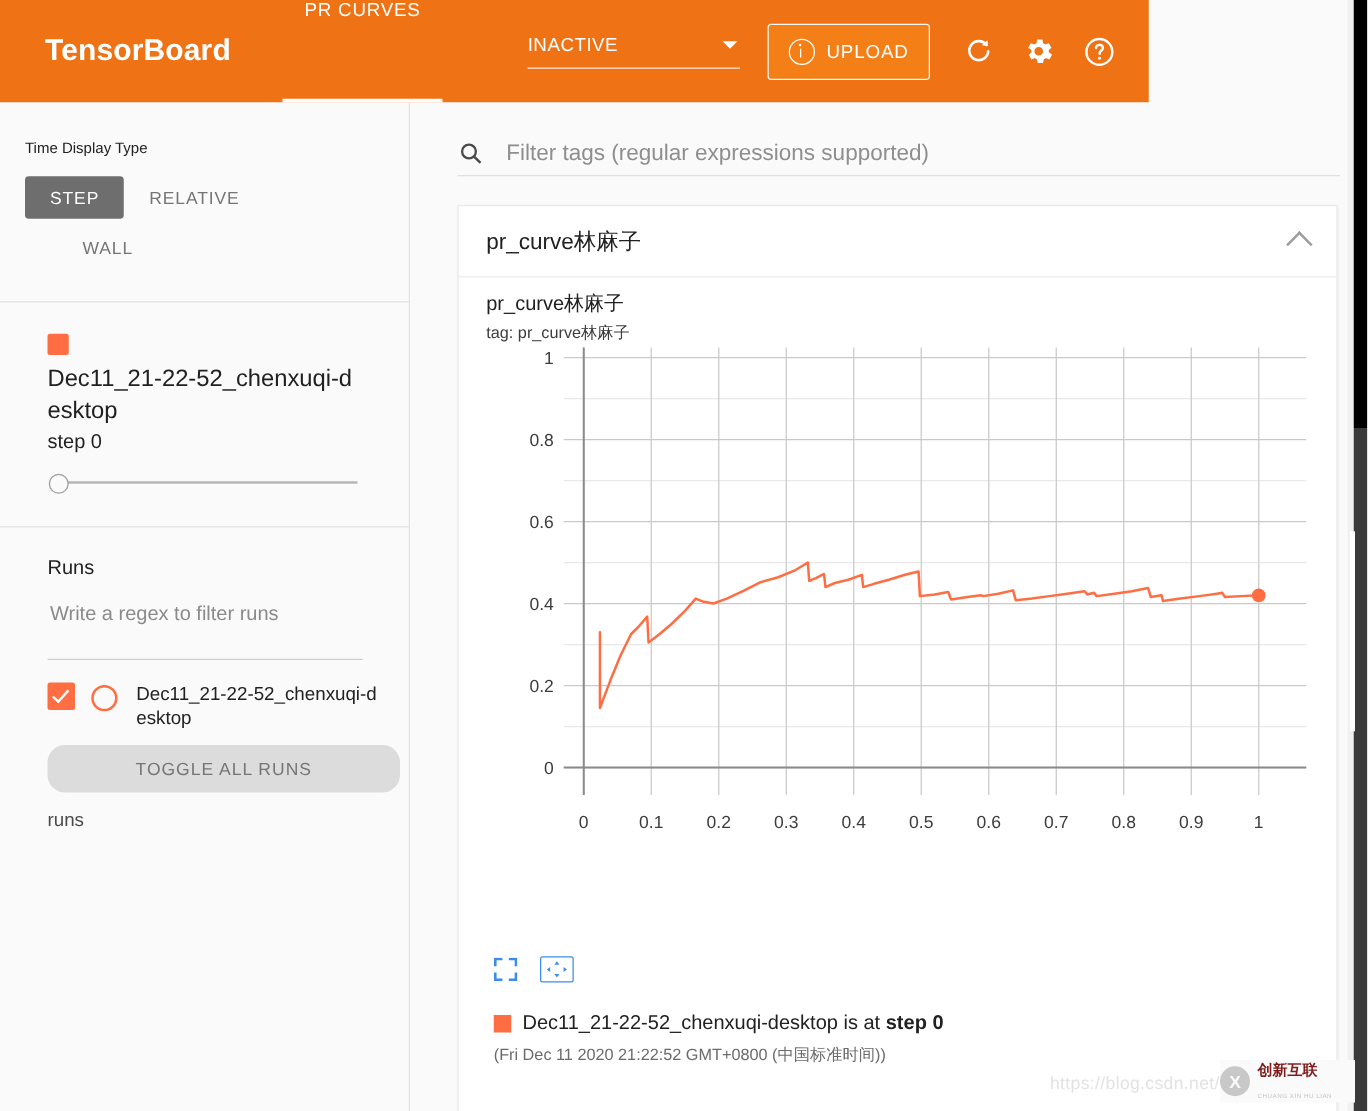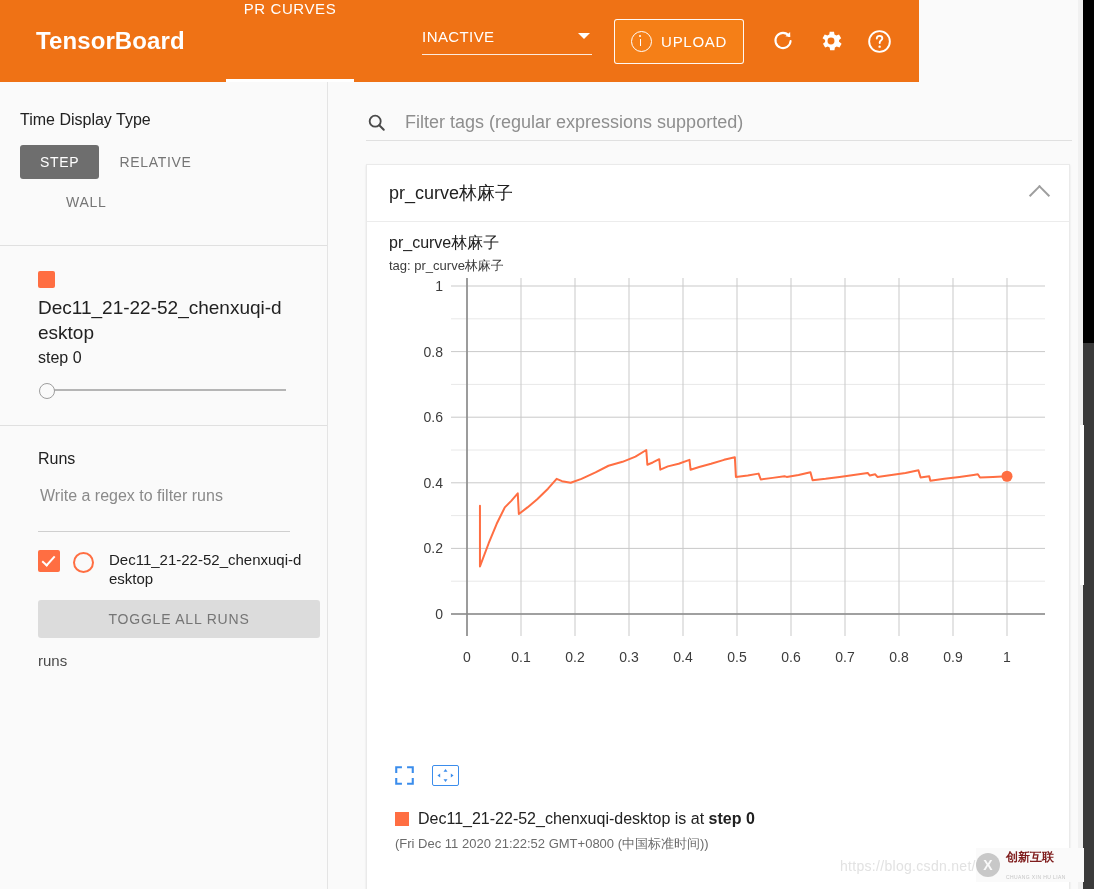--- a/index.html
+++ b/index.html
@@ -116,21 +116,21 @@
   
   .sidebar {
     position: absolute; left: 0; top: 82px;
     width: 328px; height: 807px;
     background: #fafafa;
     border-right: 1px solid #e4e4e4;
     box-sizing: border-box;
   }
   .sb-title {
     margin: 29px 0 0 20px;
-    font-size: 16px; color: #212121;
+    font-size: 12px; color: #212121;
   }
   .tdt-row {
     display: flex; align-items: flex-end;
     margin: 16px 0 0 20px;
   }
   .tdt-btn {
     font-size: 14px; letter-spacing: 0.7px;
     color: #757575;
     padding: 9px 20px;
     border-radius: 3px;
@@ -220,21 +220,21 @@
     cursor: pointer;
   }
   .run-label {
     margin-left: 15px; font-size: 15px;
     color: #212121; line-height: 19px;
     word-break: break-all;
   }
   .toggle-all {
     margin: 12px 0 0 38px;
     width: 282px; height: 38px;
-    background: #dcdcdc; border: none; border-radius: 3px;
+    background: #dcdcdc; border: none; border-radius: 14px;
     color: #757575; font-size: 14px; letter-spacing: 0.8px;
     cursor: pointer;
     font-family: "Liberation Sans", sans-serif;
   }
   .runs-foot {
     margin: 14px 0 0 38px;
     font-size: 15px; color: #4a4a4a;
   }
 
   

